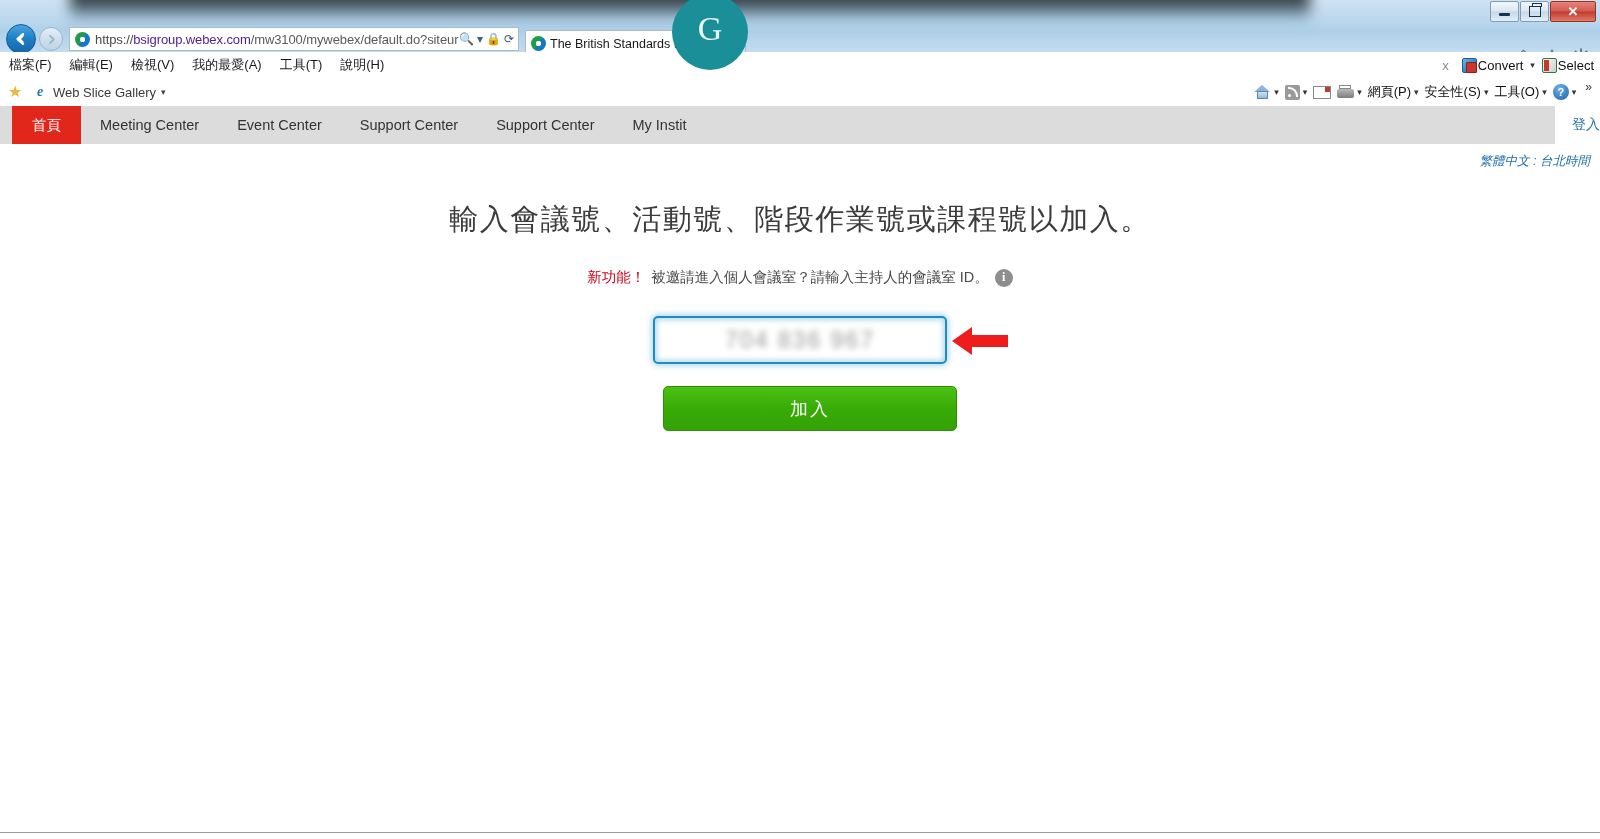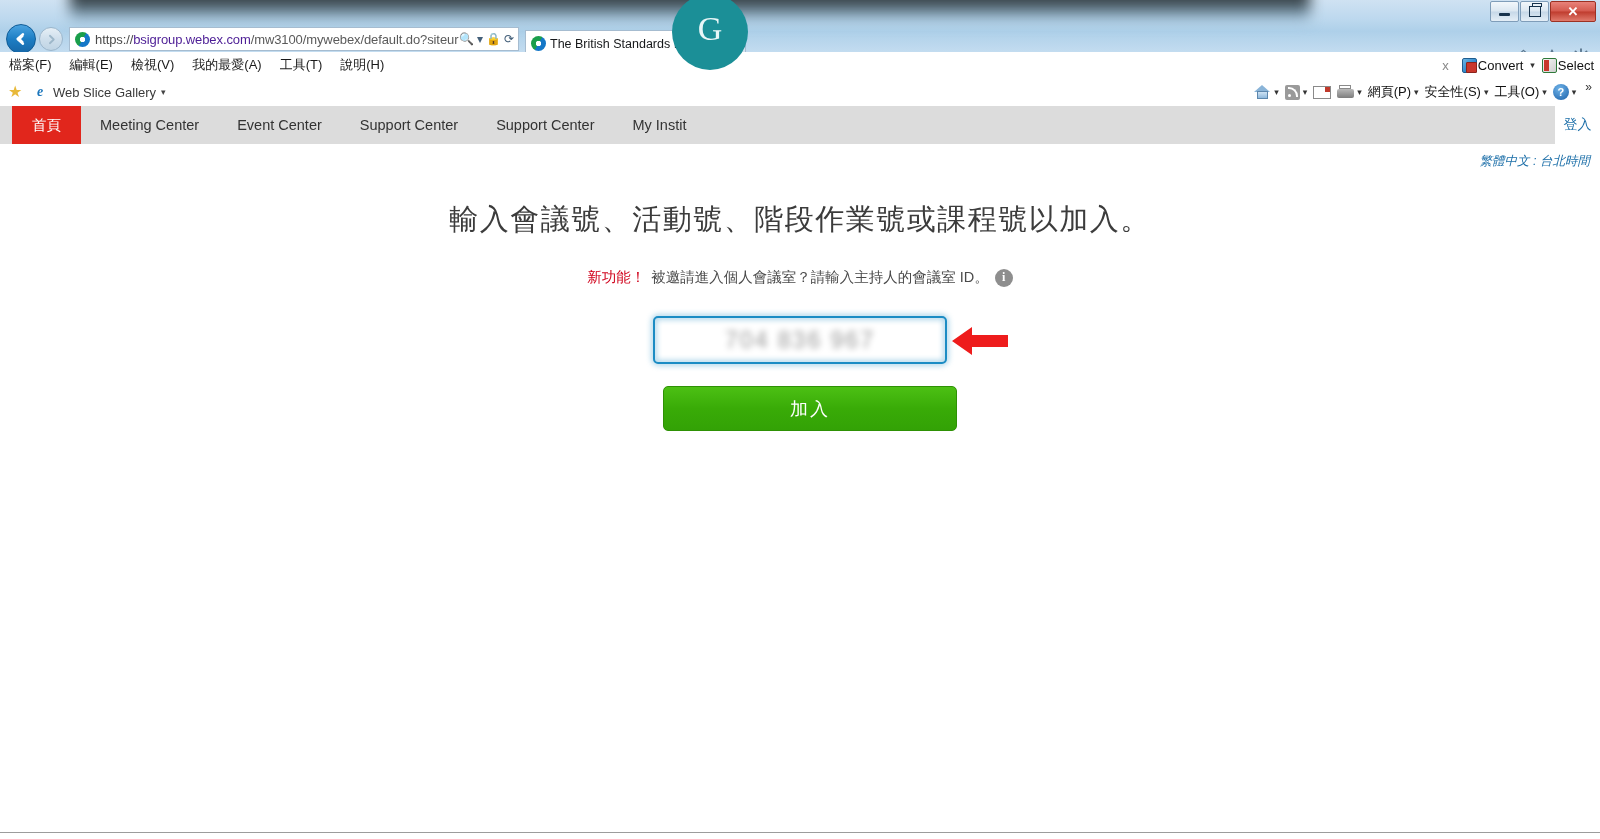--- a/index.html
+++ b/index.html
@@ -454,21 +454,21 @@
     padding: 0 19px;
     white-space: nowrap;
   }
   .nav-login {
     position: absolute;
     right: 0; top: 0;
     height: 38px;
     background: #ffffff;
     color: #1b6ea8;
     font-size: 14px;
-    display: flex; align-items: center; justify-content: center;
+    display: flex; align-items: center; justify-content: flex-end;
     width: 45px;
   }
   .lang-row {
     height: 34px;
     display: flex;
     align-items: center;
     justify-content: flex-end;
     padding-right: 10px;
     font-style: italic;
   }

